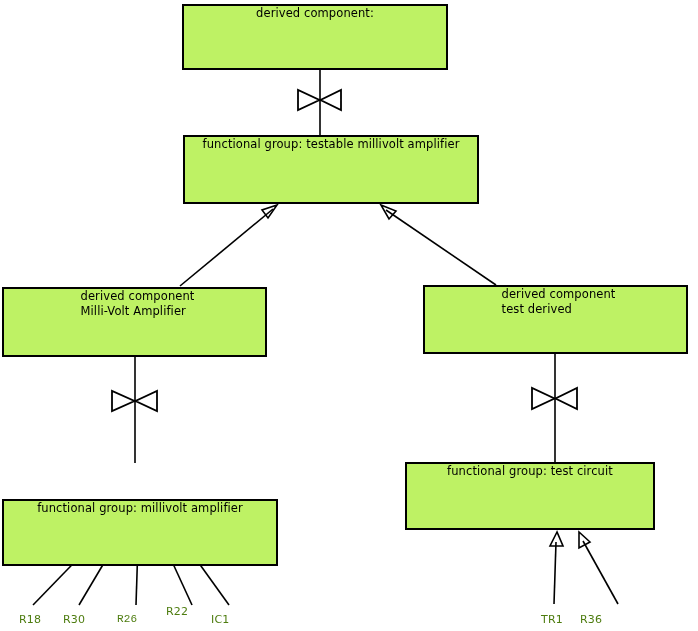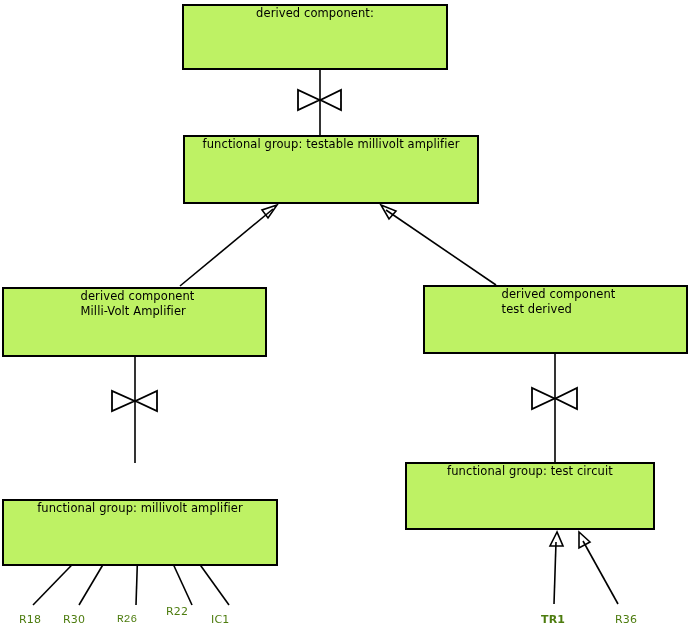--- a/index.html
+++ b/index.html
@@ -154,17 +154,17 @@
   <div class="leaf-label" style="left:19px; top:613px;">R18</div>
 
   <div class="leaf-label" style="left:63px; top:613px;text-align:right;">R30</div>
 
   <div class="leaf-label" style="left:117px; top:613px;font-family:Liberation Mono, monospace;">R26</div>
 
   <div class="leaf-label" style="left:166px; top:605px;">R22</div>
 
   <div class="leaf-label" style="left:211px; top:613px;text-align:right;">IC1</div>
 
-  <div class="leaf-label" style="left:541px; top:613px;font-weight:bold;">TR1</div>
+  <div class="leaf-label" style="left:541px; top:613px;">TR1</div>
 
-  <div class="leaf-label" style="left:615px; top:613px;">R36</div>
+  <div class="leaf-label" style="left:580px; top:613px;">R36</div>
 
 </div>
 
 </body></html>

